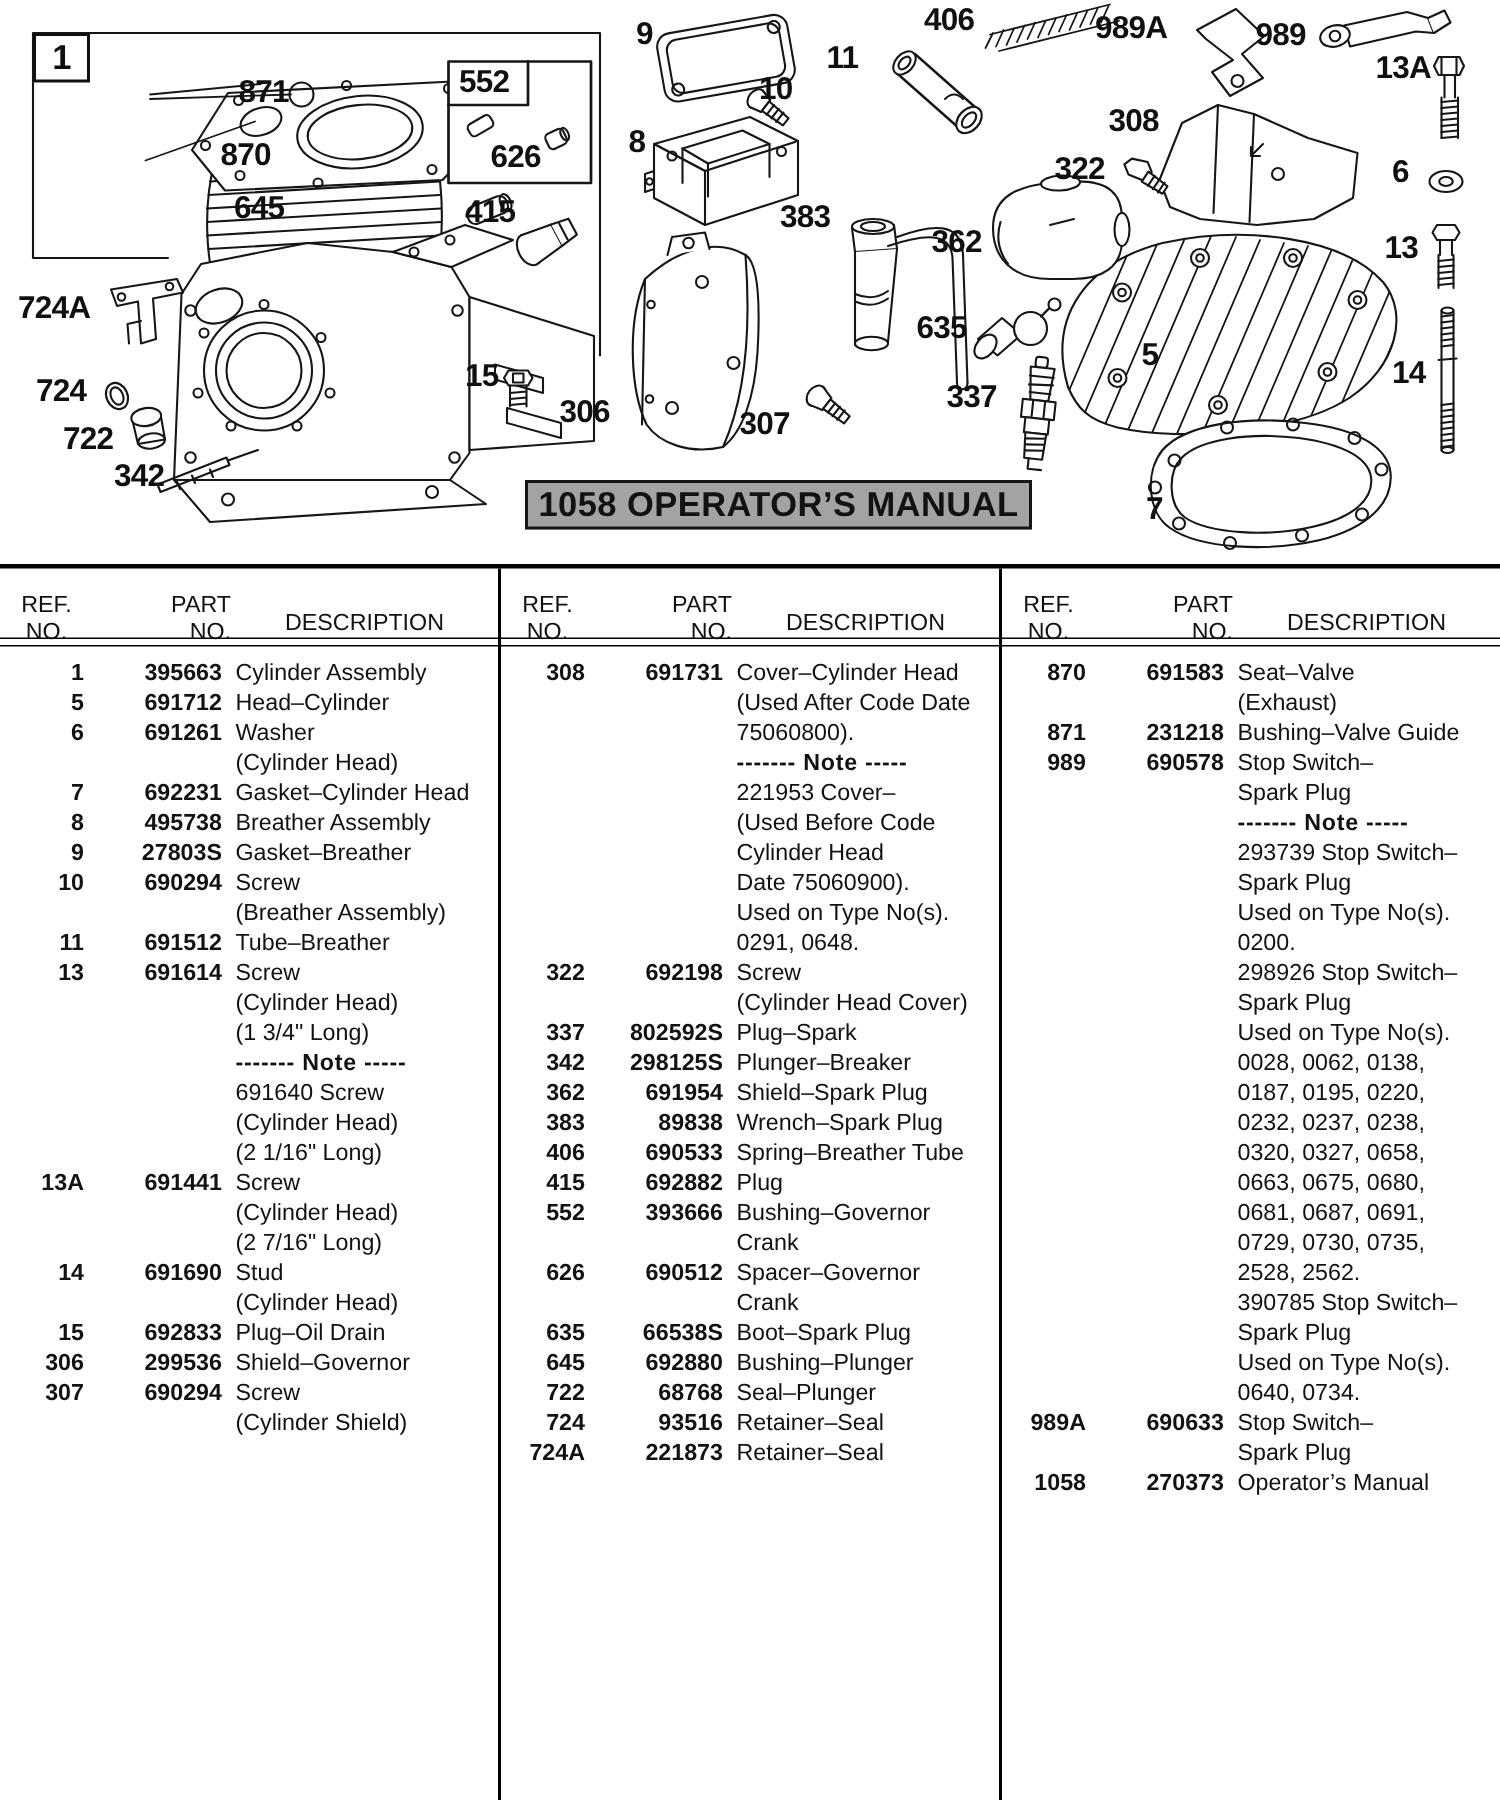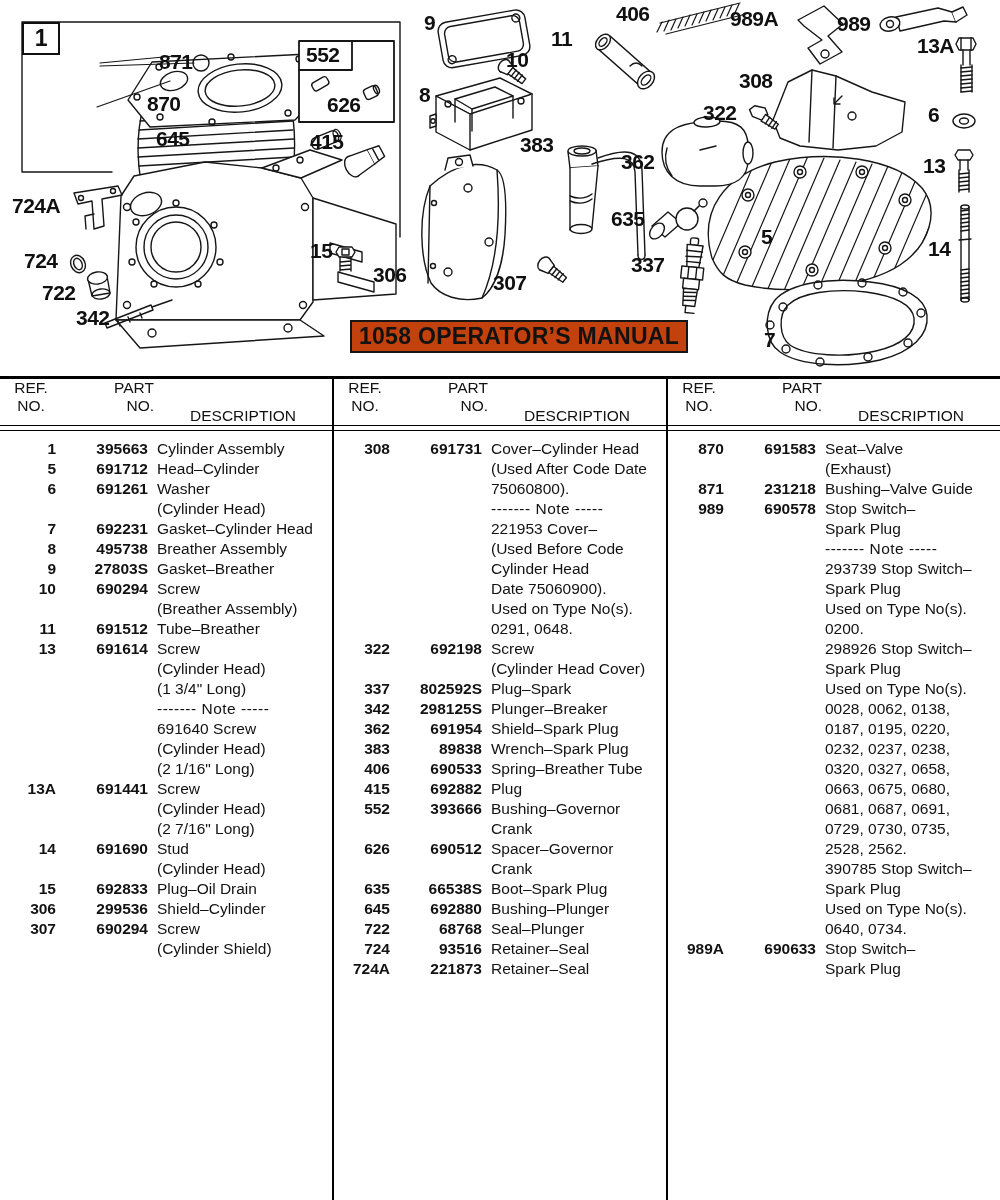--- a/index.html
+++ b/index.html
@@ -6,40 +6,40 @@
   #page{position:relative;width:1000px;height:1200px;background:#ffffff;overflow:hidden;
         font-family:"Liberation Sans",sans-serif;color:#121212}
   
   #diagram{position:absolute;left:0;top:0;width:1000px;height:376px}
   #diagram svg{position:absolute;left:0;top:0}
   .plabel{position:absolute;font-weight:bold;font-size:21px;line-height:1;
           white-space:nowrap;color:#101010;letter-spacing:-0.5px}
   .plabel.boxed{width:34px;height:29px;border:2.5px solid #101010;background:#fff;
           display:flex;align-items:center;justify-content:center;font-size:23px}
   #manual-box{position:absolute;left:350px;top:320px;width:334px;height:29px;
-          border:2px solid #161616;background:#c2410c;display:flex;align-items:center;
+          border:2px solid #161616;background:#a3a3a3;display:flex;align-items:center;
           justify-content:center;font-weight:bold;font-size:23px;letter-spacing:0.3px}
   
   #parts-table{position:absolute;left:0;top:376px;width:1000px;height:824px;
           border-top:3px solid #000;display:flex;box-sizing:border-box}
   .tcol{flex:1 1 0;min-width:0}
   .tcol + .tcol{border-left:2px solid #000}
   .thead{height:47px;box-sizing:border-box;border-bottom:1px solid #000;position:relative;
-          display:flex;font-size:15.5px;line-height:18px;padding-top:0}
+          display:flex;font-size:15.5px;line-height:18px;padding-top:16px}
   .thead::after{content:"";position:absolute;left:0;right:0;bottom:-6px;height:1px;background:#000}
   .h-ref{width:62px;text-align:center}
   .h-part{width:92px;text-align:right}
   .h-desc{flex:1;display:flex;align-items:flex-end;justify-content:center}
   .tbody{padding-top:13px}
   .trow{display:flex;height:20px;font-size:15.5px;line-height:20px;white-space:nowrap}
   .c-ref{width:56px;text-align:right;font-weight:bold;flex:none}
   .c-part{width:92px;text-align:right;font-weight:bold;flex:none}
   .c-desc{margin-left:9px}
   .c-desc b{font-weight:normal}
-  .c-note{font-weight:normal;letter-spacing:0.5px}
+  .c-note{font-weight:bold;letter-spacing:0.5px}
 </style>
 </head>
 <body>
 
 <div id="page">
 
   <div id="diagram">
     <svg width="1000" height="376" viewBox="0 0 1000 376">
       <g stroke="#161616" fill="none" stroke-width="1.4" stroke-linejoin="round" stroke-linecap="round">
 
@@ -507,21 +507,21 @@
             <span class="c-desc">(Cylinder Head)</span>
           </div>
           <div class="trow">
             <span class="c-ref">15</span>
             <span class="c-part">692833</span>
             <span class="c-desc">Plug–Oil Drain</span>
           </div>
           <div class="trow">
             <span class="c-ref">306</span>
             <span class="c-part">299536</span>
-            <span class="c-desc">Shield–Cylinder</span>
+            <span class="c-desc">Shield–Governor</span>
           </div>
           <div class="trow">
             <span class="c-ref">307</span>
             <span class="c-part">690294</span>
             <span class="c-desc">Screw</span>
           </div>
           <div class="trow">
             <span class="c-ref"></span>
             <span class="c-part"></span>
             <span class="c-desc">(Cylinder Shield)</span>
@@ -823,17 +823,22 @@
           <div class="trow">
             <span class="c-ref">989A</span>
             <span class="c-part">690633</span>
             <span class="c-desc">Stop Switch–</span>
           </div>
           <div class="trow">
             <span class="c-ref"></span>
             <span class="c-part"></span>
             <span class="c-desc">Spark Plug</span>
           </div>
+          <div class="trow">
+            <span class="c-ref">1058</span>
+            <span class="c-part">270373</span>
+            <span class="c-desc">Operator’s Manual</span>
+          </div>
         </div>
     </div>
   </div>
 
 </div>
 
 </body></html>

